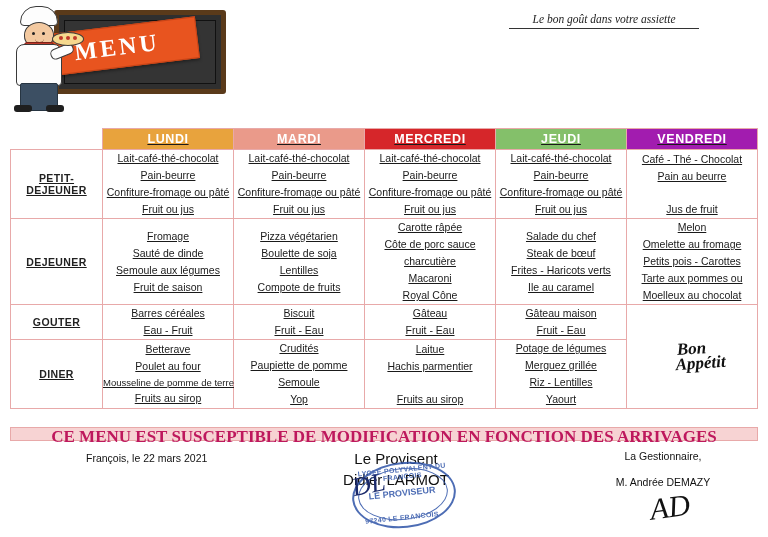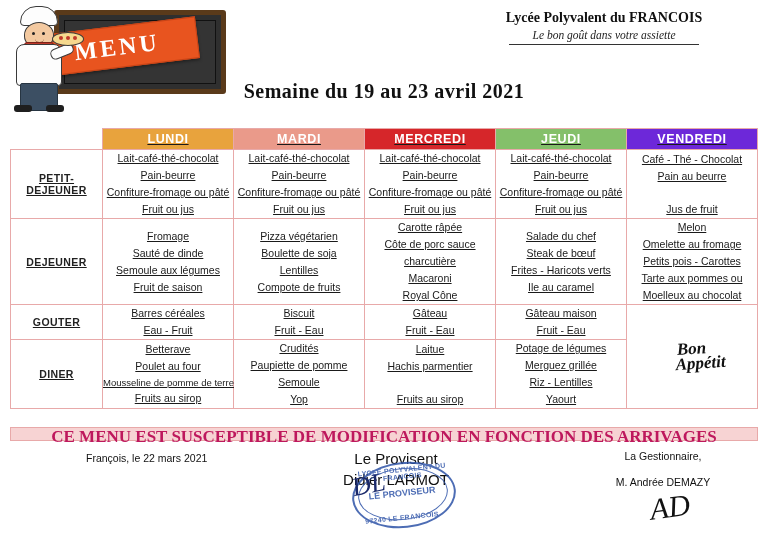--- a/index.html
+++ b/index.html
@@ -216,21 +216,21 @@
     border: 1px solid #ffffff;
   }
   thead th.blank {
     background: #ffffff;
     border: none;
   }
   .day-lundi    { background: #e8a33d; }
   .day-mardi    { background: #ea9a8a; }
   .day-mercredi { background: #d6262a; }
   .day-jeudi    { background: #84c06a; }
-  .day-vendredi { background: #6d28d9; }
+  .day-vendredi { background: #a21caf; }
 
   .row-label {
     text-align: center;
     font-size: 10.5px;
     font-weight: bold;
     letter-spacing: .4px;
     color: #222;
     border-left: none;
   }
   .cell {
@@ -406,26 +406,24 @@
           <div class="dot" style="left:13px"></div>
           <div class="dot" style="left:20px"></div>
         </div>
       <div class="legs"></div>
       <div class="shoe l"></div>
       <div class="shoe r"></div>
     </div>
   </div>
 
   <div class="school-block">
-    <div class="school-name">Lycée Polyvalent du FRANCOIS</div>
     <div class="school-tagline">Le bon goût dans votre assiette</div>
     <div class="school-underline"></div>
   </div>
 
-  <div class="week-title">Semaine du 19 au 23 avril  2021</div>
 </div>
 
 <table class="menu-table">
   <colgroup>
     <col class="col-label">
     <col>
       <col>
       <col>
       <col>
       <col>

